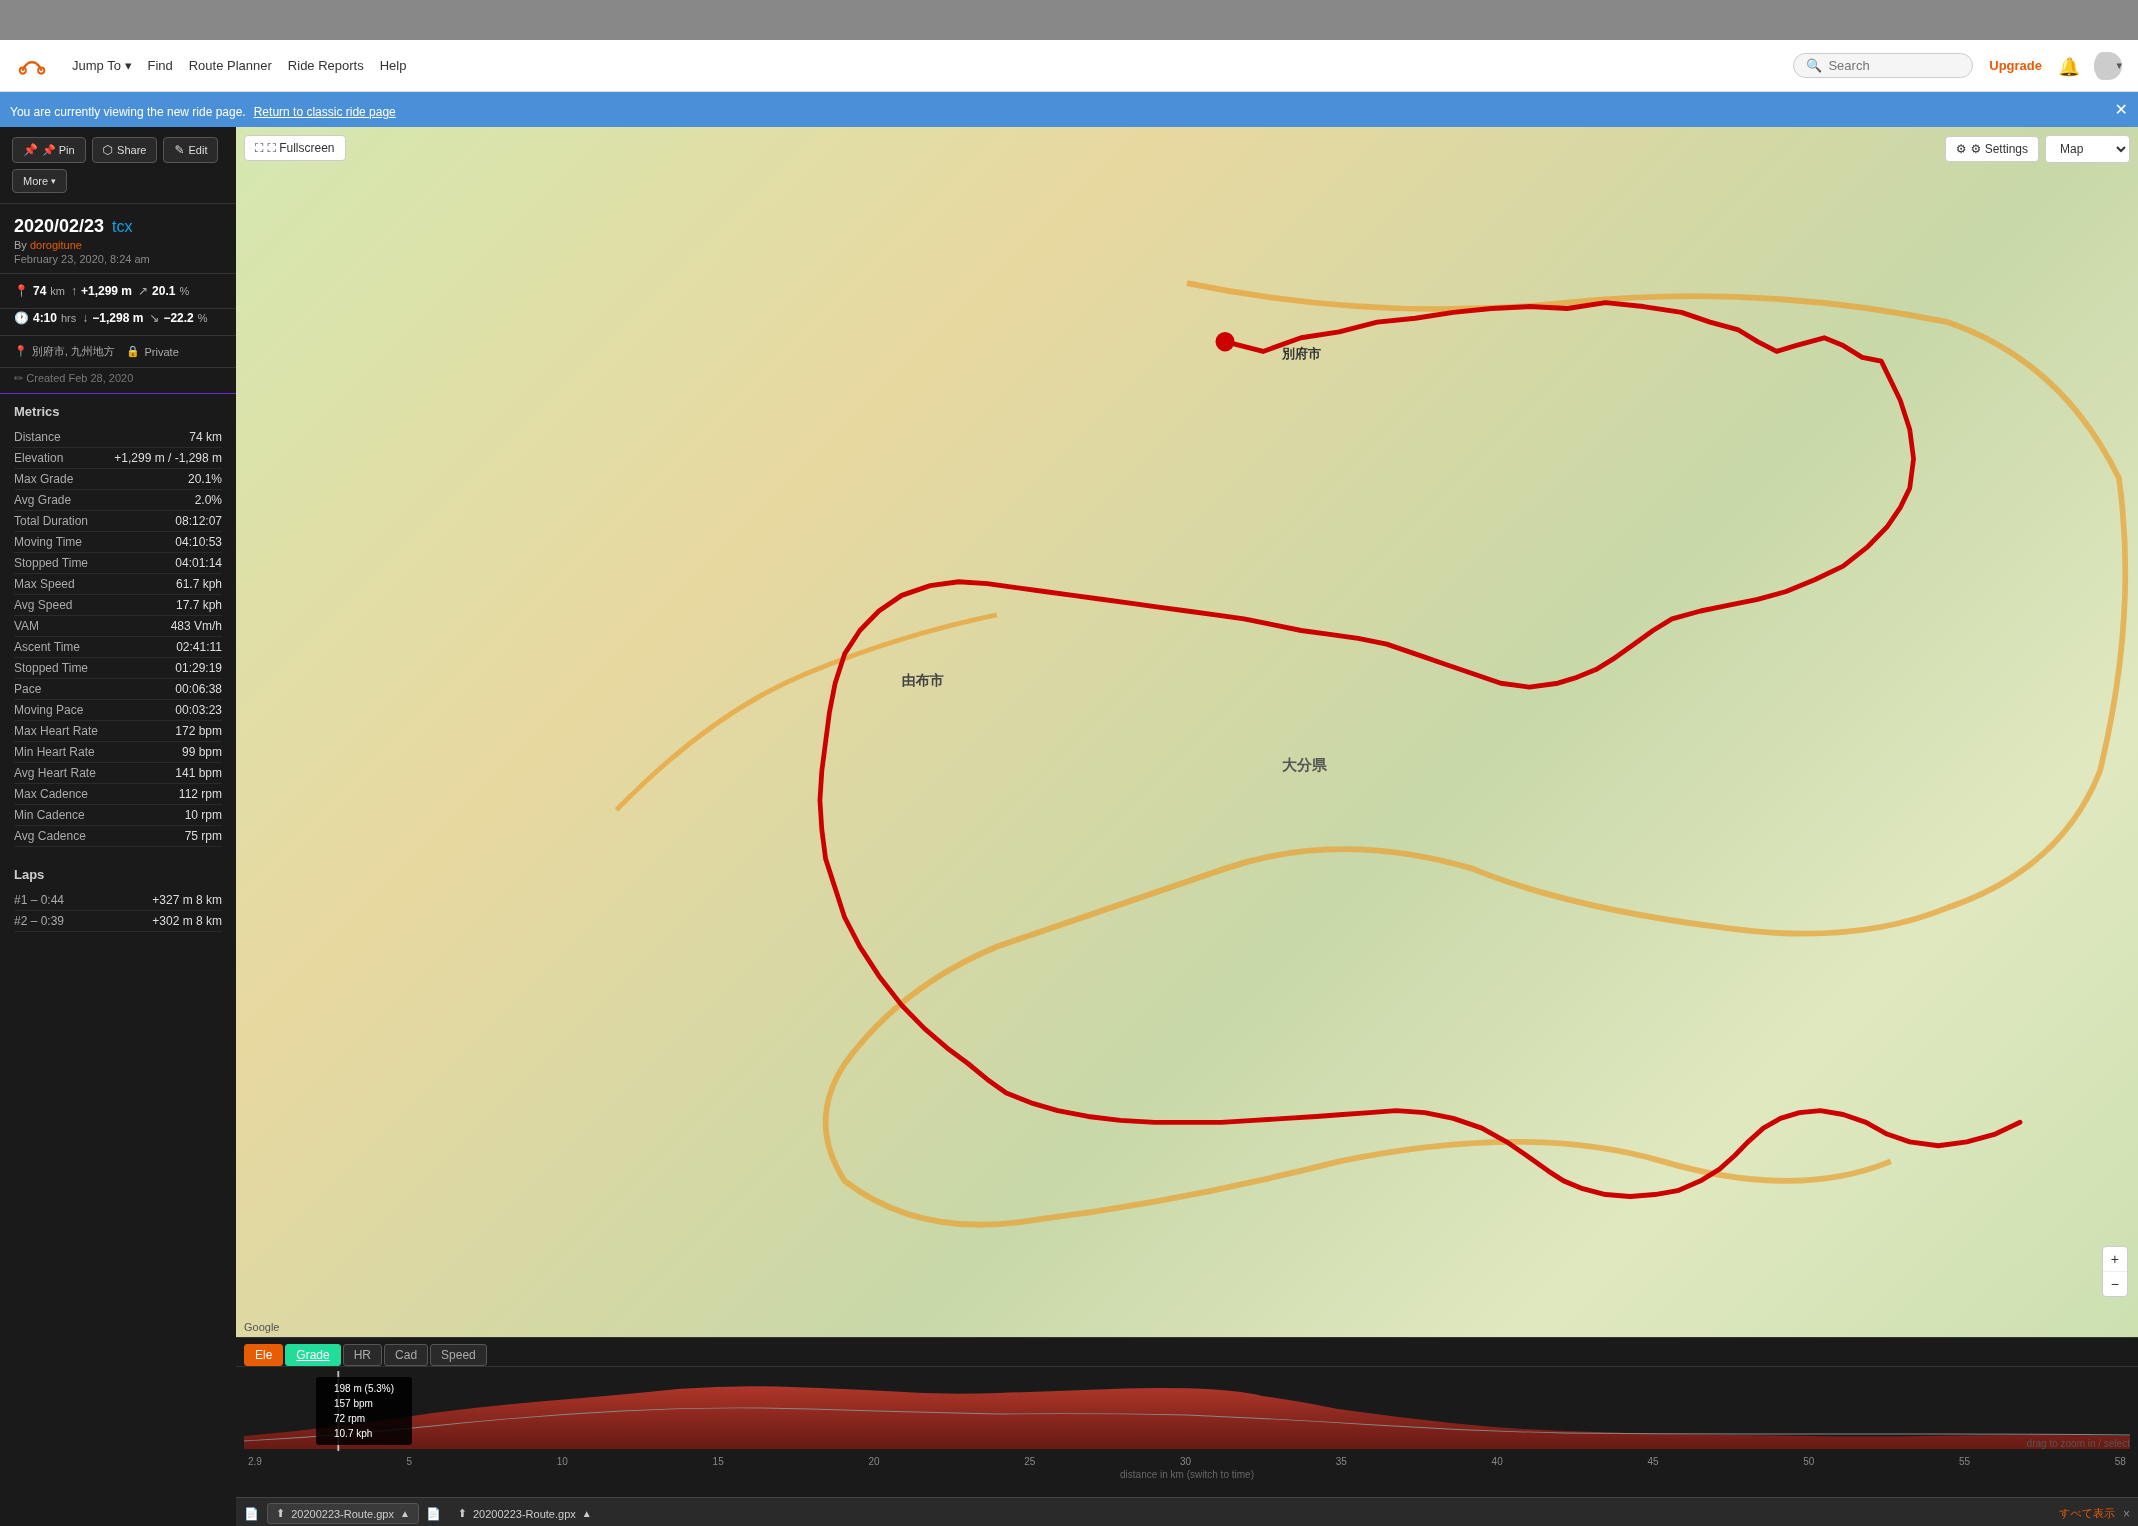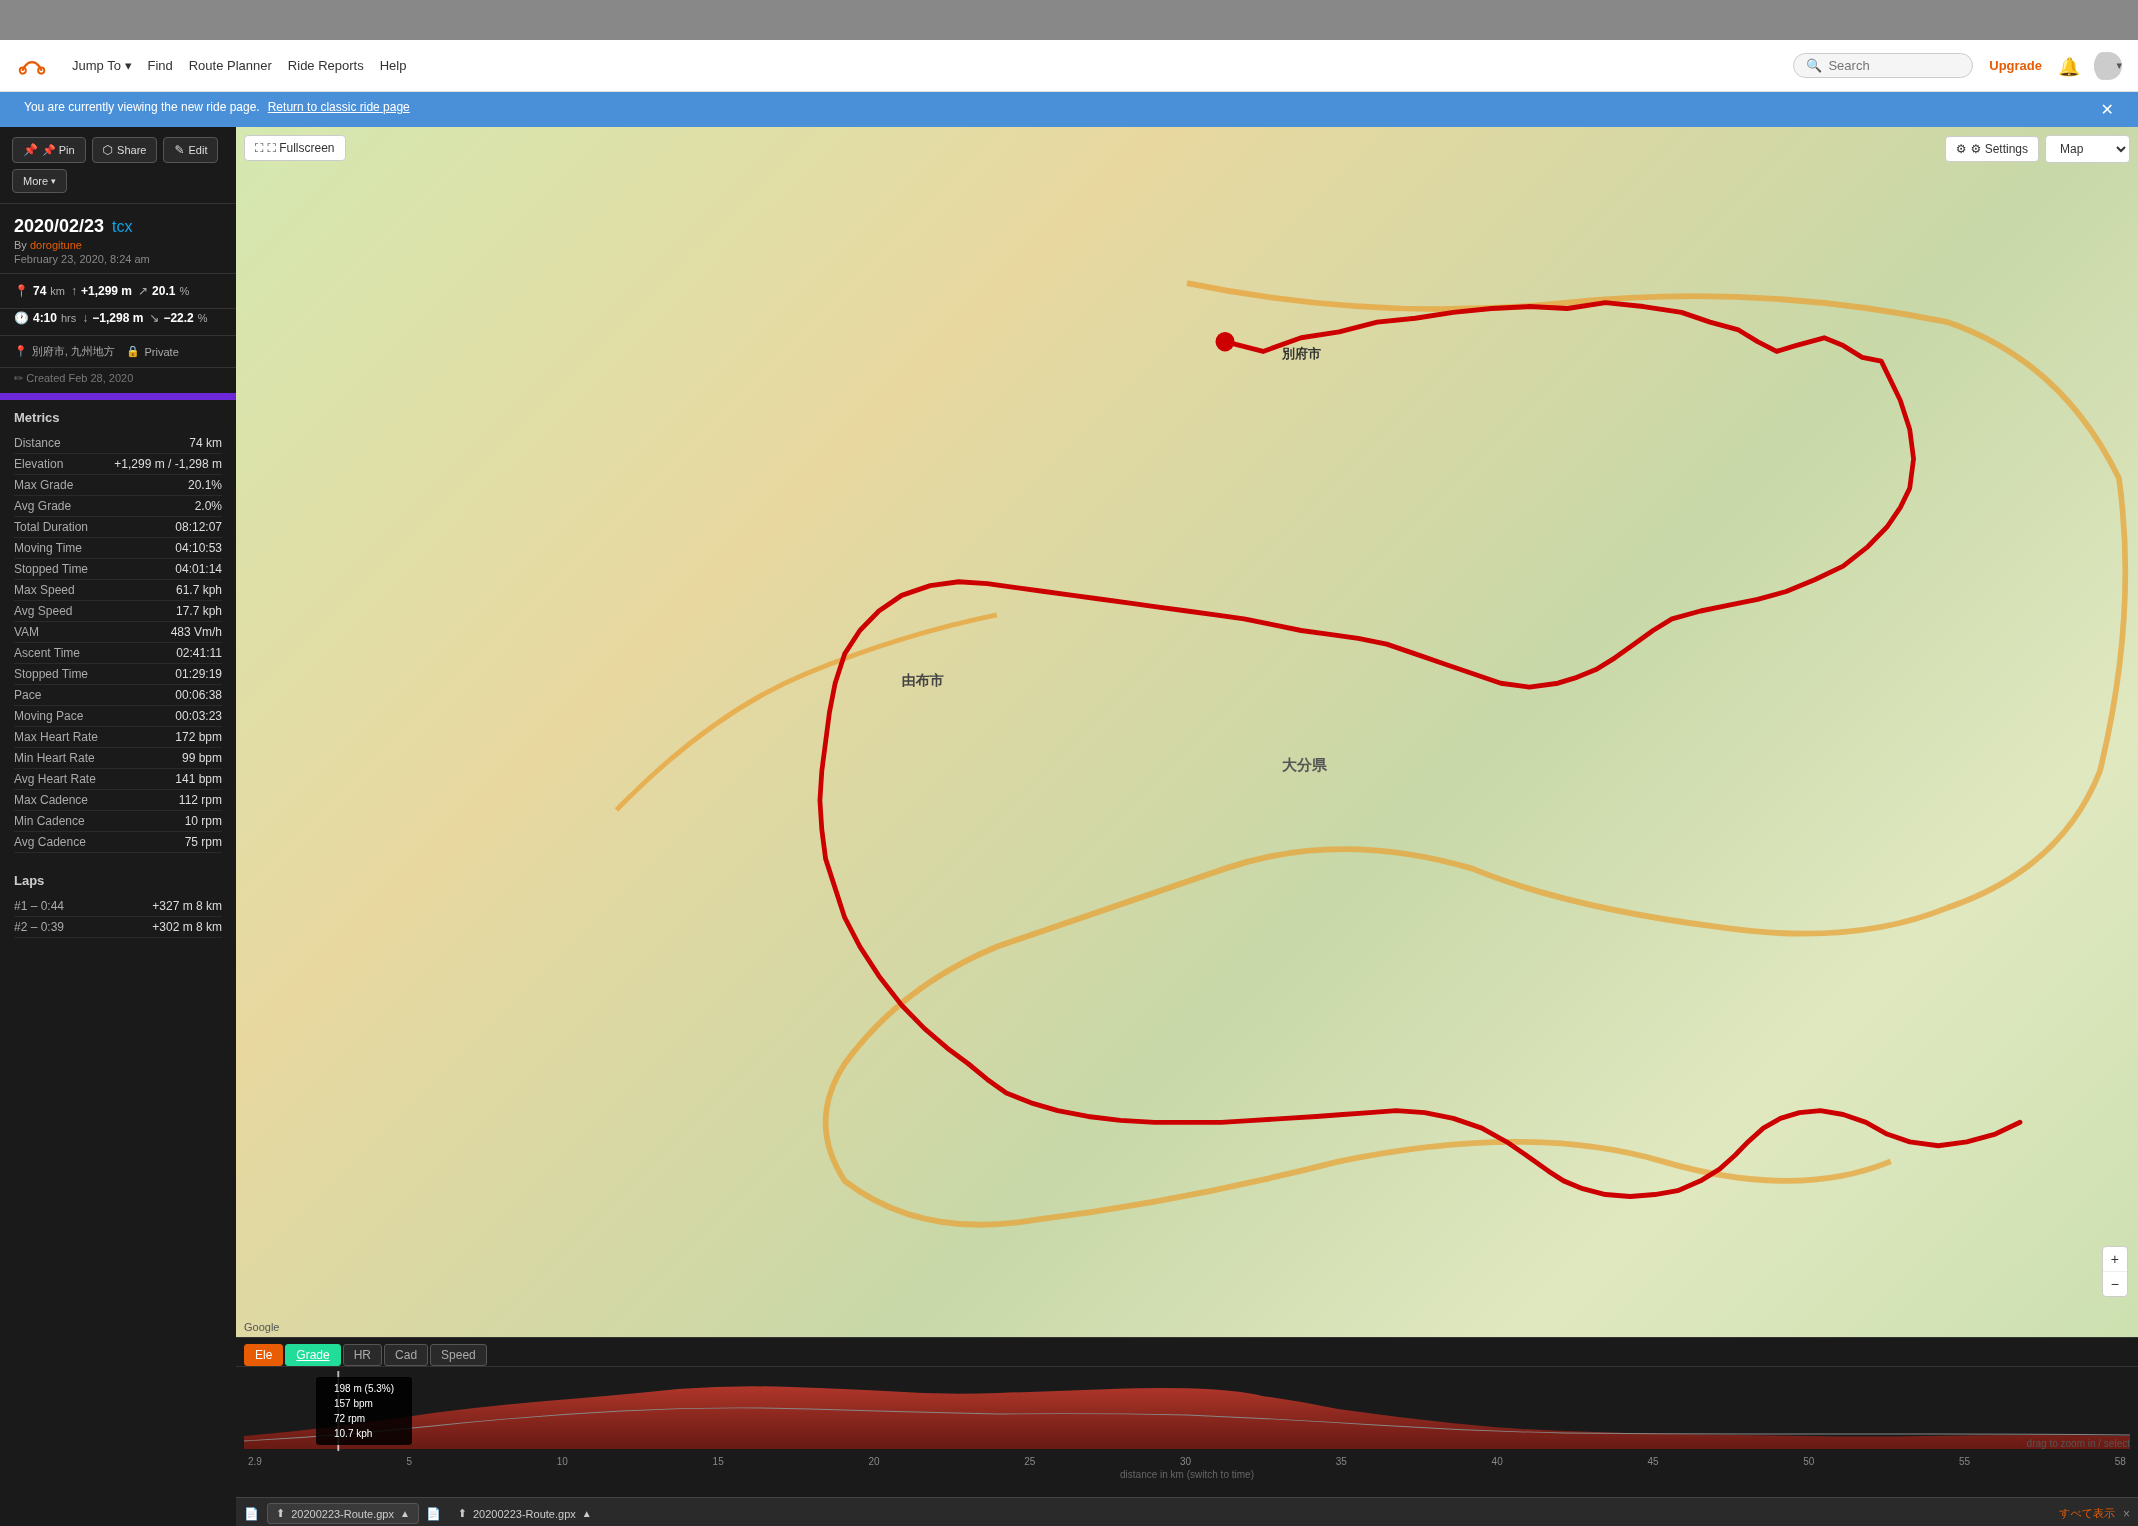--- a/index.html
+++ b/index.html
@@ -41,23 +41,23 @@
     }
     .nav-upgrade { font-size: 13px; color: #e85d04; font-weight: 600; cursor: pointer; }
     .nav-bell { width: 20px; height: 20px; cursor: pointer; }
     .nav-avatar { width: 28px; height: 28px; border-radius: 50%; background: #ccc; cursor: pointer; }
 
     
     .blue-banner {
       background: #4a90d9;
       color: #fff;
       font-size: 12px;
-      padding: 8px 24px;
+      padding: 8px 10px;
       display: flex;
-      align-items: flex-start;
+      align-items: flex-end;
       gap: 8px;
     }
     .blue-banner a { color: #fff; text-decoration: underline; cursor: pointer; }
     .blue-banner .close-btn { margin-left: auto; cursor: pointer; color: #fff; font-size: 16px; }
 
     
     .main-content {
       display: flex;
       height: calc(100vh - 40px - 52px - 32px);
     }
@@ -125,21 +125,21 @@
     .stat-unit { color: #aaa; font-size: 11px; }
 
     
     .meta-row {
       display: flex; align-items: center; gap: 12px;
       padding: 8px 14px; border-bottom: 1px solid #333;
       font-size: 11px; color: #aaa;
     }
     .meta-item { display: flex; align-items: center; gap: 4px; }
     .created-row {
-      padding: 4px 14px 8px; font-size: 11px; color: #777; border-bottom: 7px solid #6d28d9;
+      padding: 4px 14px 8px; font-size: 11px; color: #777; border-bottom: 1px solid #6d28d9;
     }
 
     
     .metrics-section { padding: 10px 14px; }
     .section-title {
       font-size: 13px; font-weight: 600; color: #ccc; margin-bottom: 8px;
     }
     .metric-row {
       display: flex; justify-content: space-between; align-items: center;
       padding: 3px 0; border-bottom: 1px solid #2a2a2a; font-size: 12px;

